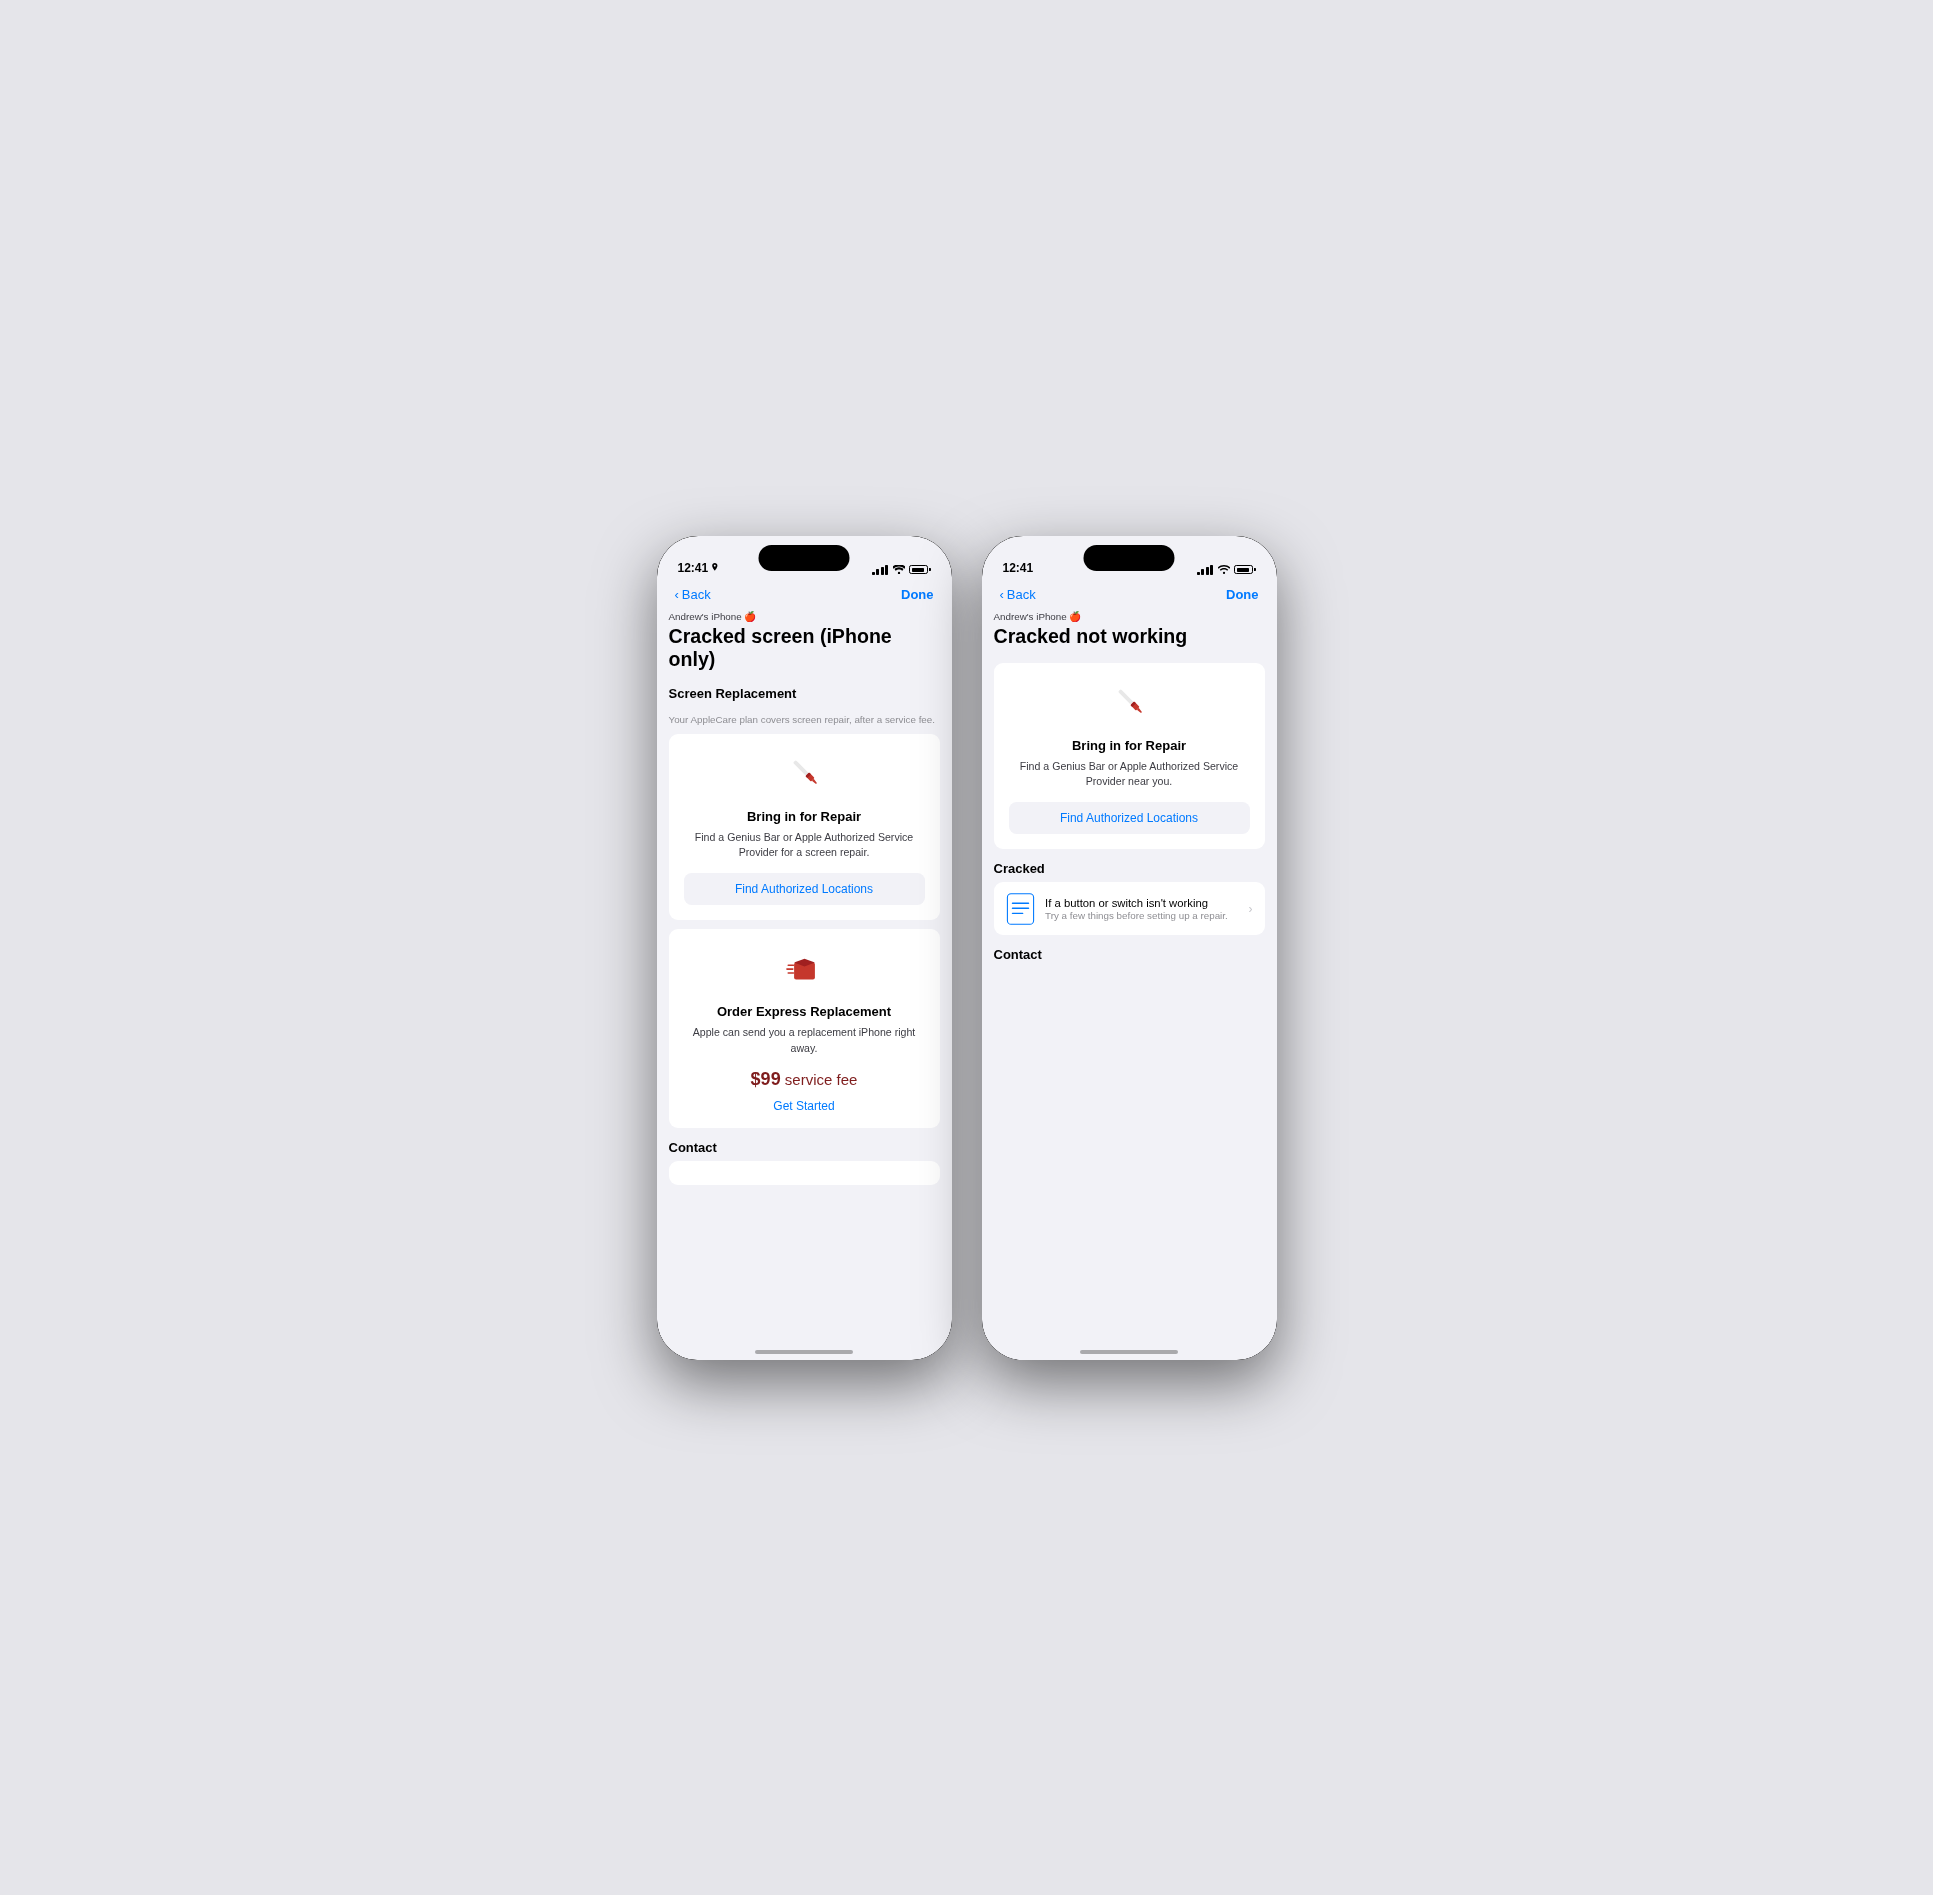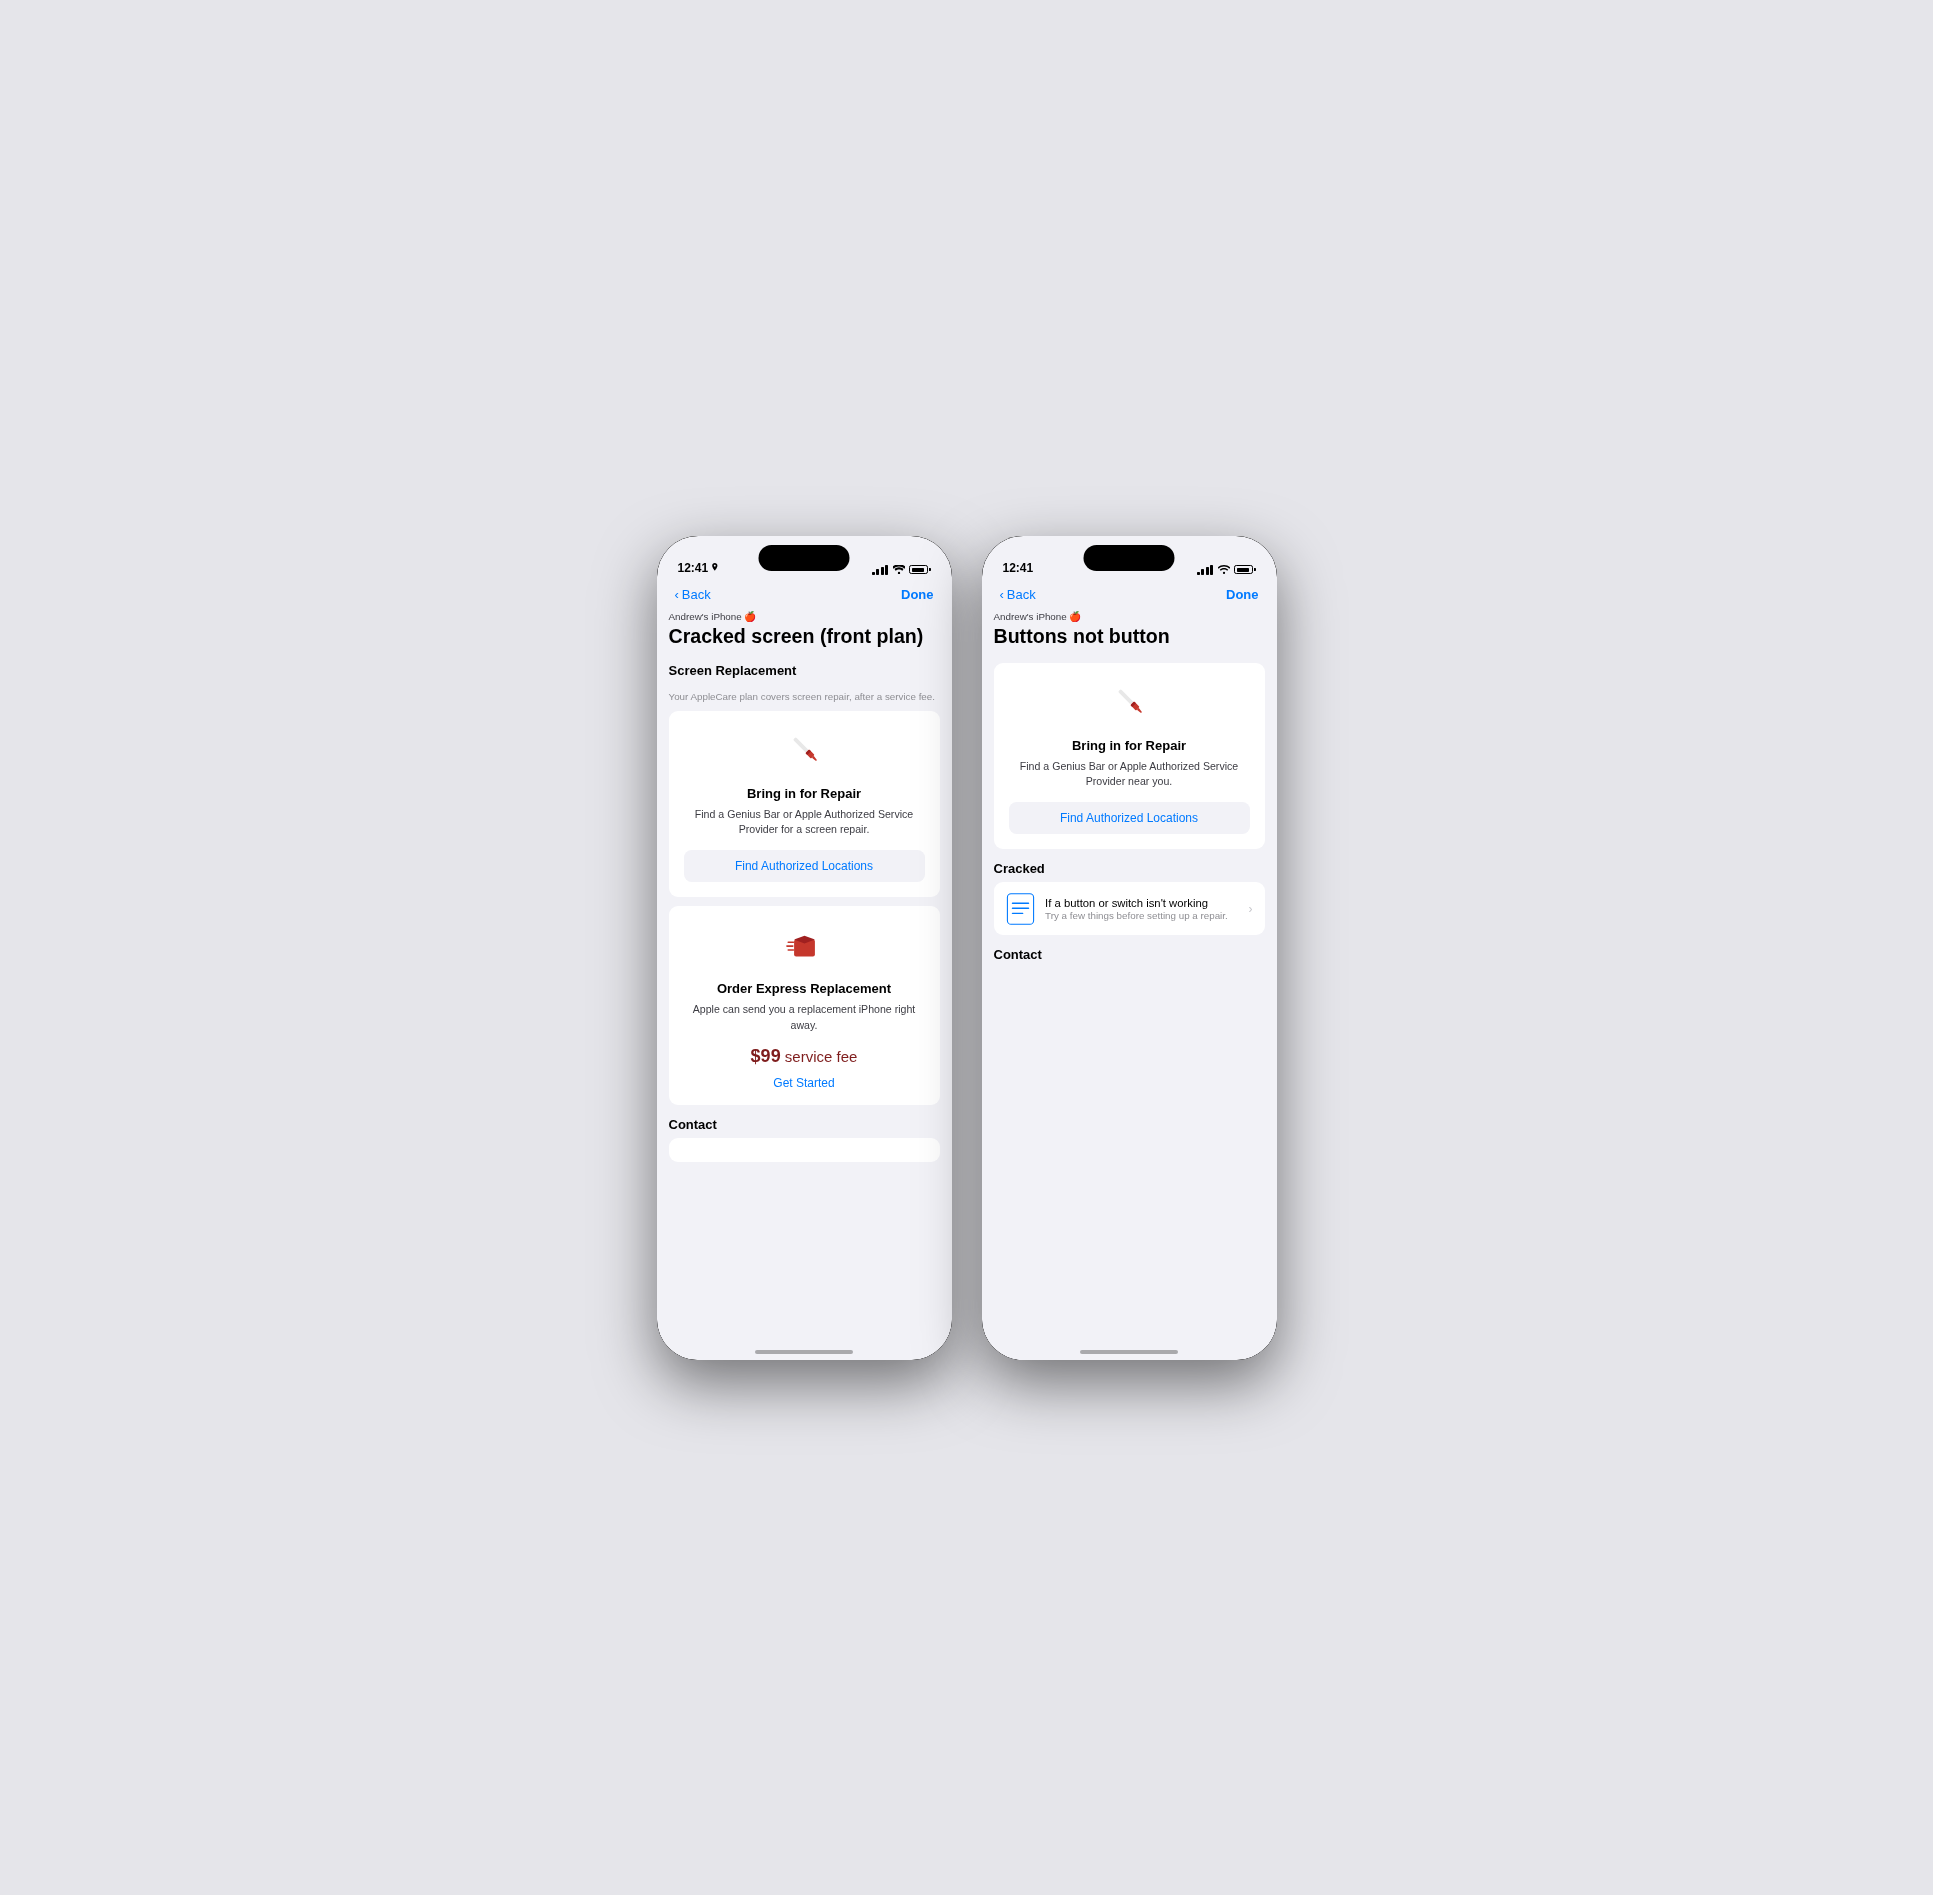--- a/index.html
+++ b/index.html
@@ -407,21 +407,21 @@
           <span>Back</span>
         </div>
         <div class="nav-done">Done</div>
       </div>
 
       <div class="scroll-content">
         <div class="device-label">
           <span>Andrew's iPhone</span>
           <span>🍎</span>
         </div>
-        <div class="page-title">Cracked screen (front plan)</div>
+        <div class="page-title">Cracked screen (iPhone only)</div>
 
         <div class="section-title">Screen Replacement</div>
         <div class="section-subtitle">Your AppleCare plan covers screen repair, after a service fee.</div>
 
         <div class="card">
           <div style="display:flex;justify-content:center;margin-bottom:9px;">
             <svg class="screwdriver-svg" viewBox="0 0 60 60">
               <g transform="rotate(-45, 30, 30)">
                 <rect x="27" y="8" width="6" height="30" rx="2" fill="#e8e8e8"></rect>
                 <rect x="26" y="36" width="8" height="12" rx="1.5" fill="#c5372c"></rect>
@@ -508,21 +508,21 @@
           <span>Back</span>
         </div>
         <div class="nav-done">Done</div>
       </div>
 
       <div class="scroll-content">
         <div class="device-label">
           <span>Andrew's iPhone</span>
           <span>🍎</span>
         </div>
-        <div class="page-title">Buttons not button</div>
+        <div class="page-title">Cracked not working</div>
 
         <div class="card">
           <div style="display:flex;justify-content:center;margin-bottom:9px;">
             <svg class="screwdriver-svg" viewBox="0 0 60 60">
               <g transform="rotate(-45, 30, 30)">
                 <rect x="27" y="8" width="6" height="30" rx="2" fill="#e8e8e8"></rect>
                 <rect x="26" y="36" width="8" height="12" rx="1.5" fill="#c5372c"></rect>
                 <polygon points="28,48 32,48 31,56 29,56" fill="#c5372c"></polygon>
                 <rect x="26" y="36" width="8" height="4" rx="1" fill="#a02020"></rect>
               </g>

